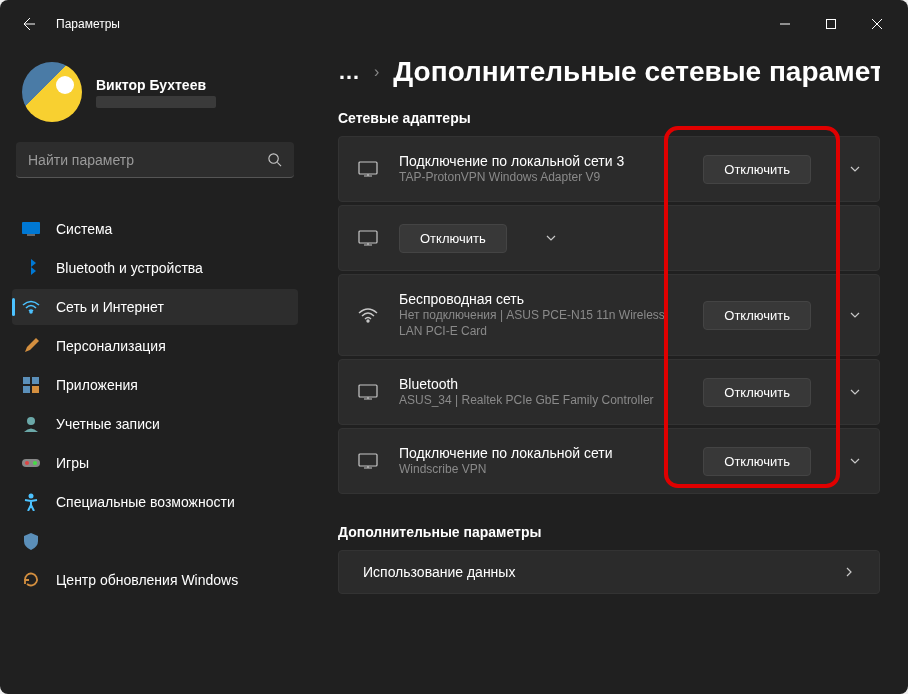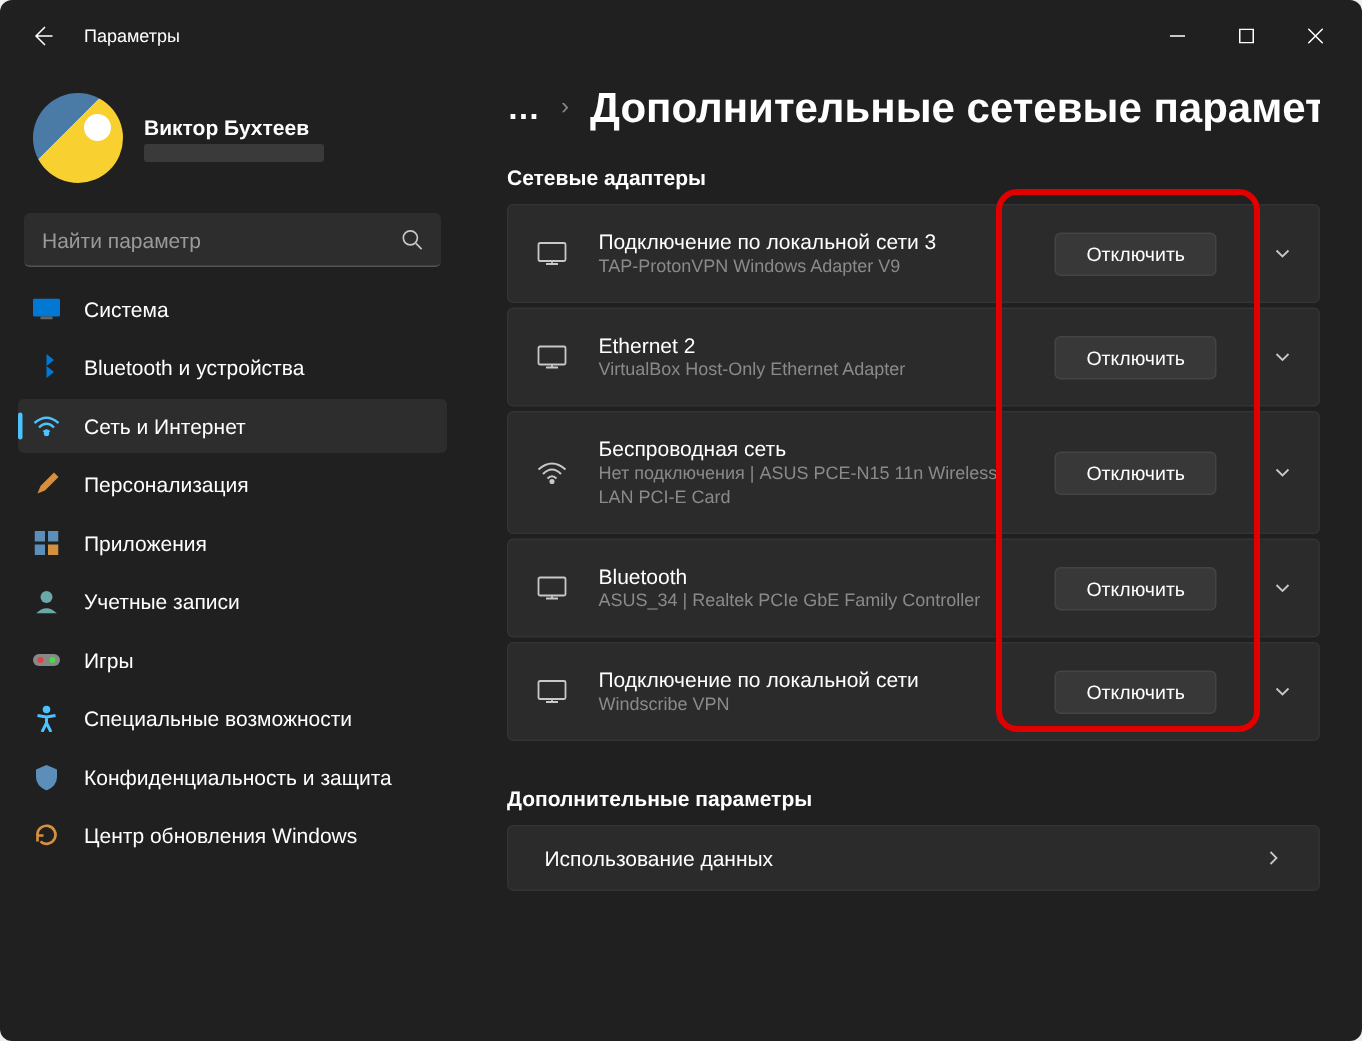--- a/index.html
+++ b/index.html
@@ -10,21 +10,21 @@
 .title{font-size:12px;margin-left:8px;color:#fff}
 .win-controls{margin-left:auto;display:flex}
 .win-btn{width:46px;height:32px;display:flex;align-items:center;justify-content:center;cursor:pointer;color:#fff}
 .body{flex:1;display:flex;overflow:hidden}
 .sidebar{width:310px;padding:0 12px 12px 12px;display:flex;flex-direction:column;overflow-y:auto}
 .user-block{display:flex;align-items:center;padding:14px 10px 20px 10px;gap:14px}
 .avatar{width:60px;height:60px;border-radius:50%;background:linear-gradient(135deg,#4a7ba6 0%,#4a7ba6 40%,#f8d030 40%,#f8d030 100%);flex-shrink:0;position:relative;overflow:hidden}
 .avatar::after{content:"";position:absolute;right:8px;top:14px;width:18px;height:18px;border-radius:50%;background:#fff}
 .user-name{font-size:14px;font-weight:600}
 .user-email{height:12px;width:120px;background:#3a3a3a;border-radius:2px;margin-top:3px}
-.search-box{height:36px;background:#2d2d2d;border-radius:4px;display:flex;align-items:center;padding:0 12px;margin:0 4px 10px 4px;border-bottom:1px solid #555}
+.search-box{height:36px;background:#2d2d2d;border-radius:4px;display:flex;align-items:center;padding:0 12px;margin:0 4px 33px 4px;border-bottom:1px solid #555}
 .search-input{flex:1;background:transparent;border:none;outline:none;color:#fff;font-size:14px}
 .search-input::placeholder{color:#9a9a9a}
 .search-icon{color:#c8c8c8}
 .nav{display:flex;flex-direction:column;gap:3px}
 .nav-item{height:36px;display:flex;align-items:center;padding:0 10px;border-radius:4px;cursor:pointer;font-size:14px;gap:16px;position:relative}
 .nav-item.selected{background:#2d2d2d}
 .nav-item.selected::before{content:"";position:absolute;left:0;top:9px;bottom:9px;width:3px;background:#4cc2ff;border-radius:2px}
 .nav-icon{width:18px;height:18px;flex-shrink:0;display:flex;align-items:center;justify-content:center}
 .content{flex:1;padding:8px 28px 20px 28px;overflow:hidden;display:flex;flex-direction:column}
 .bc-row{display:flex;align-items:center;gap:14px;margin-bottom:22px}
@@ -167,21 +167,20 @@
               </svg>
             </span>
             <span>Специальные возможности</span>
           </div>
         <div class="nav-item">
             <span class="nav-icon">
               <svg width="14" height="17" viewBox="0 0 14 17" fill="#5b8fb9">
                 <path d="M7 0 L14 3 V8 Q14 14 7 17 Q0 14 0 8 V3 Z"></path>
               </svg>
             </span>
-            <span>Конфиденциальность и защита</span>
           </div>
         <div class="nav-item">
             <span class="nav-icon">
               <svg width="16" height="16" viewBox="0 0 16 16" fill="none" stroke="#d48f3f" stroke-width="1.8">
                 <path d="M2 8 A6 6 0 1 1 4 12"></path>
                 <path d="M2 12 L2 8 L6 8" fill="none"></path>
               </svg>
             </span>
             <span>Центр обновления Windows</span>
           </div>
@@ -218,24 +217,20 @@
             </span>
         </div>
 
         <div class="card">
           <span class="card-icon">
               <svg width="20" height="16" viewBox="0 0 20 16" fill="none" stroke="currentColor" stroke-width="1.2">
                 <rect x="1" y="1" width="18" height="12" rx="1"></rect>
                 <path d="M6 15 H14 M10 13 V15"></path>
               </svg>
             </span>
-          <div class="card-text">
-              <div class="card-title">Ethernet 2</div>
-              <div class="card-sub">VirtualBox Host-Only Ethernet Adapter</div>
-            </div>
           <button class="disable-btn">Отключить</button>
           <span class="chev">
               <svg width="12" height="12" viewBox="0 0 12 12" fill="none" stroke="currentColor" stroke-width="1.2">
                 <path d="M2 4 L6 8 L10 4"></path>
               </svg>
             </span>
         </div>
 
         <div class="card tall">
           <span class="card-icon">

